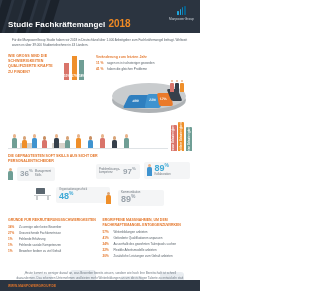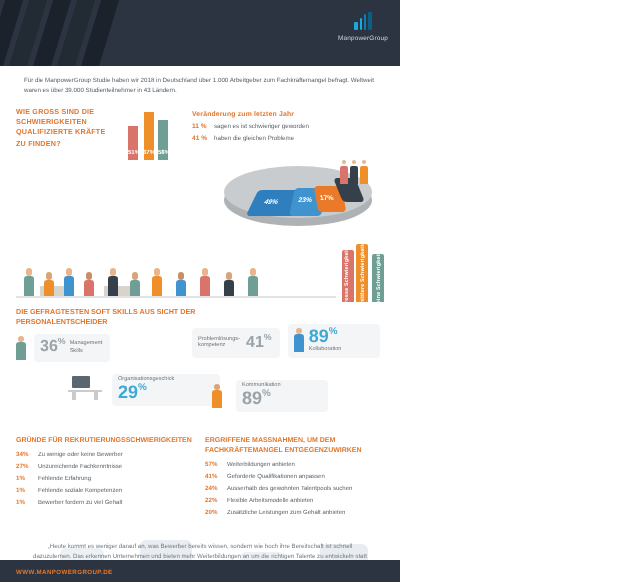--- a/index.html
+++ b/index.html
@@ -179,20 +179,24 @@
 
 <div class="page">
 
   <div class="header">
     <div class="stripes">
       <span></span>
         <span></span>
         <span></span>
         <span></span>
         <span></span>
+    </div>
+    <div class="title-row">
+      <div class="title-main">Studie Fachkräftemangel</div>
+      <div class="title-year">2018</div>
     </div>
     <div class="logo">
       <div class="logo-mark">
         <i></i>
           <i></i>
           <i></i>
           <i></i>
       </div>
       <div class="logo-text">ManpowerGroup</div>
     </div>
@@ -337,38 +341,38 @@
       <div class="cap">Management Skills</div>
     </div>
     <div class="fig" style="position:absolute;left:8px;top:14px">
       <div class="h" style="background:#e8b48c"></div>
         <div class="b" style="background:#6f9e95"></div>
     </div>
 
     <div class="card" style="left:96px; top:10px; width:44px; height:15px;">
       <div class="cap" style="width:22px">Problemlösungs-
 kompetenz</div>
-      <div class="num" style="font-size:8px"><span>41</span><sup>%</sup></div>
+      <div class="num" style="font-size:8px"><span>97</span><sup>%</sup></div>
     </div>
 
     <div class="card big" style="left:144px; top:8px; width:46px; height:17px; background:#f4f5f6;">
       <div class="fig">
         <div class="h" style="background:#e8b48c"></div>
           <div class="b" style="background:#3f93cf"></div>
       </div>
       <div>
         <div class="num" style="font-size:9px"><span>89</span><sup>%</sup></div>
         <div class="cap">Kollaboration</div>
       </div>
     </div>
 
     <div class="card" style="left:56px; top:33px; width:54px; height:16px;">
       <div>
         <div class="cap">Organisationsgeschick</div>
-        <div class="num" style="font-size:9px;color:#3fa9d6"><span>29</span><sup>%</sup></div>
+        <div class="num" style="font-size:9px;color:#3fa9d6"><span>48</span><sup>%</sup></div>
       </div>
     </div>
     <div style="position:absolute;left:34px;top:34px;width:18px;height:12px">
       <div style="position:absolute;left:2px;top:0;width:9px;height:6px;background:#5b6770;border-radius:.5px"></div>
       <div style="position:absolute;left:0;top:7px;width:17px;height:1.5px;background:#c9ccce"></div>
       <div style="position:absolute;left:2px;top:8.5px;width:1.5px;height:4px;background:#c9ccce"></div>
       <div style="position:absolute;left:13px;top:8.5px;width:1.5px;height:4px;background:#c9ccce"></div>
     </div>
 
     <div class="card" style="left:118px; top:36px; width:46px; height:16px;">

